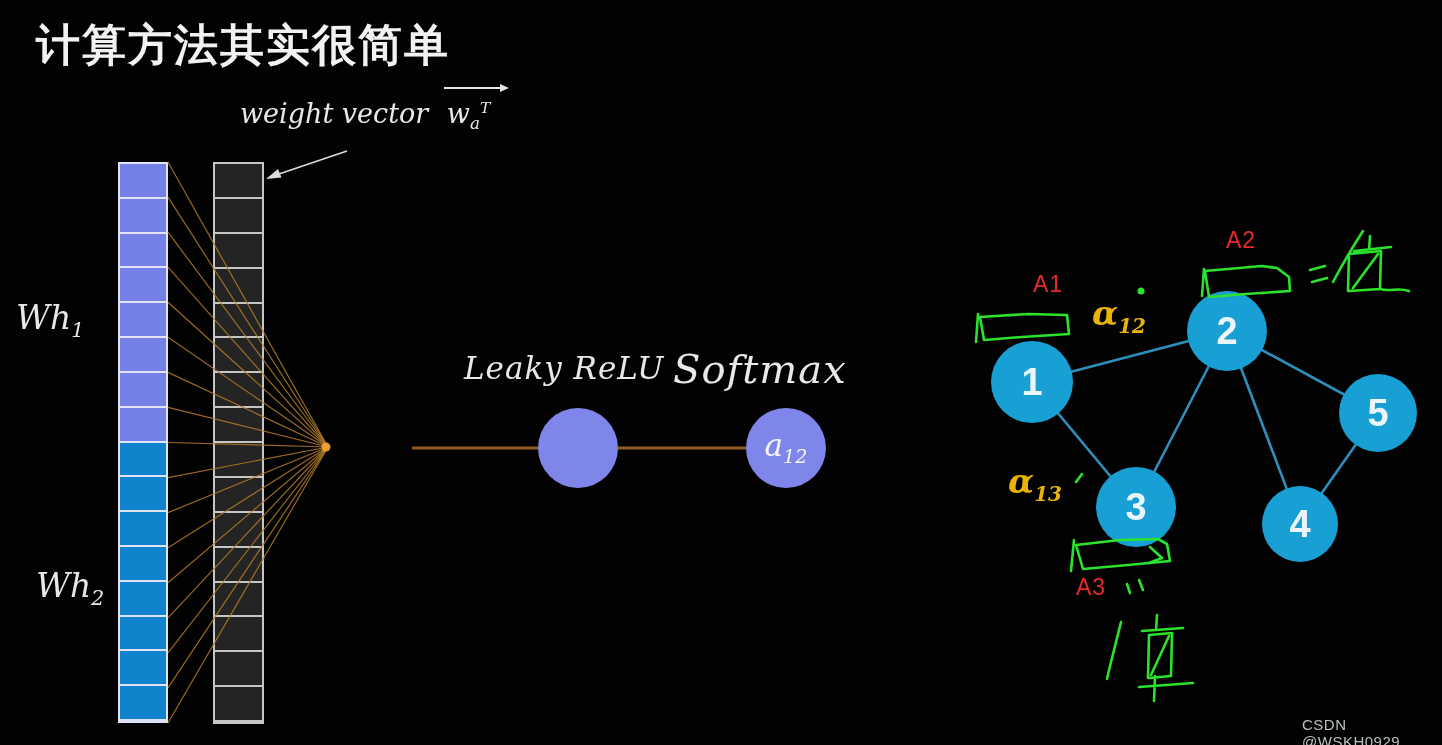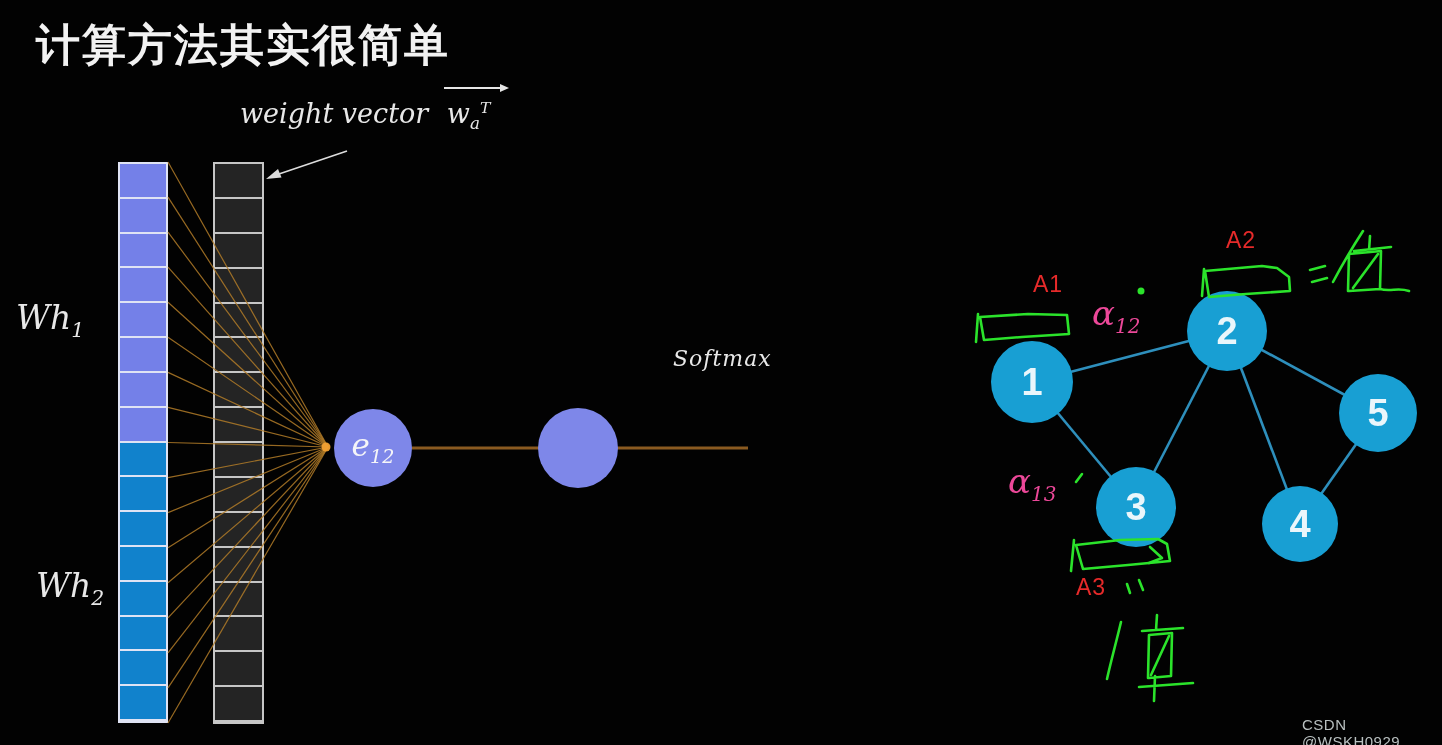--- a/index.html
+++ b/index.html
@@ -38,24 +38,24 @@
   #overlay{left:0;top:0;z-index:2;}
 
   
   .pcircle{border-radius:50%;z-index:3;display:flex;align-items:center;justify-content:center;}
   #e12-circle{left:334px;top:409px;width:78px;height:78px;}
   #relu-circle{left:538px;top:408px;width:80px;height:80px;}
   #a12-circle{left:746px;top:408px;width:80px;height:80px;}
   .pcircle .mathtext{font-size:31px;color:#f5f5f8;}
 
   #leaky-relu-label{left:464px;top:350px;font-size:31px;letter-spacing:1px;}
-  #softmax-label{left:673px;top:346px;font-size:22px;letter-spacing:1px;}
+  #softmax-label{left:673px;top:346px;font-size:40px;letter-spacing:1px;}
 
   
-  .alpha-label{font-size:34px;color:#ec4899;z-index:3;}
+  .alpha-label{font-size:34px;color:#eab308;z-index:3;font-weight:bold;}
   .alpha-label sub{font-size:20px;}
   #alpha12-label{left:1092px;top:293px;}
   #alpha13-label{left:1008px;top:461px;text-align:right;}
 
   
   .red-mark{font-size:23px;color:#e62a2a;z-index:4;letter-spacing:1px;}
   #a1-mark{left:993px;top:271px;margin-left:40px;}
   #a2-mark{left:1226px;top:227px;}
   #a3-mark{left:1076px;top:574px;}
 
@@ -163,25 +163,26 @@
       <path d="M1205,271 L1262,266 L1277,268 L1285,274 L1289,277 L1290,291 L1246,294 L1209,297 Z M1204,269 L1202,296" stroke="#2be32b" stroke-width="2.6" fill="none" stroke-linecap="round" stroke-linejoin="round"></path>
       <path d="M1076,545 L1120,540 L1158,539 L1167,544 L1170,561 L1128,565 L1083,569 Z M1074,540 L1071,571" stroke="#2be32b" stroke-width="2.6" fill="none" stroke-linecap="round" stroke-linejoin="round"></path>
       <path d="M1150,547 L1162,558 L1149,563" stroke="#2be32b" stroke-width="2.6" fill="none" stroke-linecap="round" stroke-linejoin="round"></path>
       <path d="M1076,482 L1082,474" stroke="#2be32b" stroke-width="2.6" fill="none" stroke-linecap="round" stroke-linejoin="round"></path>
       <path d="M1127,584 L1130,593 M1139,580 L1143,590" stroke="#2be32b" stroke-width="2.6" fill="none" stroke-linecap="round" stroke-linejoin="round"></path>
       <path d="M1121,622 C1116,643 1111,661 1107,679 M1157,615 L1156,630 M1142,631 L1183,628 M1149,635 L1148,678 M1149,635 L1172,633 L1171,676 L1149,678 M1169,636 L1151,675 M1155,676 L1154,701 M1139,687 L1193,683" stroke="#2be32b" stroke-width="2.6" fill="none" stroke-linecap="round" stroke-linejoin="round"></path>
       <path d="M1310,270 L1325,266 M1312,282 L1327,278 M1363,231 C1352,248 1342,265 1333,282 M1370,236 L1369,251 M1354,251 L1391,247 M1349,254 L1348,291 M1349,254 L1381,251 L1380,289 L1349,291 M1378,254 L1353,288 M1380,289 C1391,292 1398,287 1409,291" stroke="#2be32b" stroke-width="2.6" fill="none" stroke-linecap="round" stroke-linejoin="round"></path>
       <circle cx="1141" cy="291" r="3.5" fill="#2be32b"></circle>
     </svg>
 
-  <div id="e12-circle" class="abs pcircle" style="background: rgb(126, 135, 233);">
-    <span class="mathtext"><span>e</span><sub>12</sub></span>
+  <div id="relu-circle" class="abs pcircle" style="background: rgb(126, 135, 233);"></div>
+  <div id="a12-circle" class="abs pcircle" style="background: rgb(126, 135, 233);">
+    <span class="mathtext"><span>a</span><sub>12</sub></span>
   </div>
-  <div id="relu-circle" class="abs pcircle" style="background: rgb(126, 135, 233);"></div>
 
+  <div id="leaky-relu-label" class="abs mathtext">Leaky ReLU</div>
   <div id="softmax-label" class="abs mathtext">Softmax</div>
 
   <div id="alpha12-label" class="abs mathtext alpha-label">
     <span>α</span><sub>12</sub>
   </div>
   <div id="alpha13-label" class="abs mathtext alpha-label">
     <span>α</span><sub>13</sub>
   </div>
 
   <div id="a1-mark" class="abs red-mark">A1</div>

